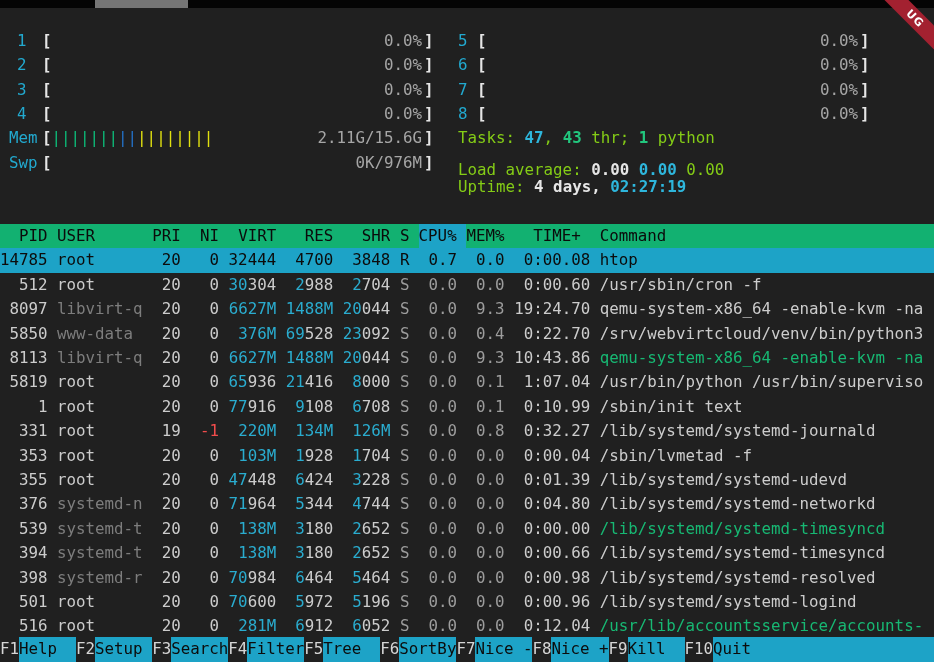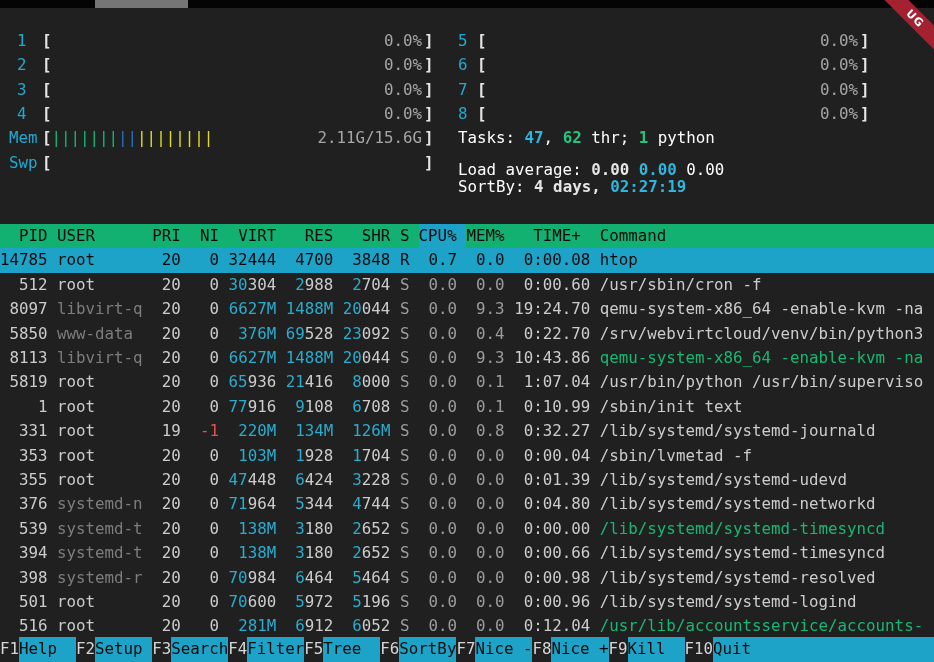--- a/index.html
+++ b/index.html
@@ -14,21 +14,21 @@
   .cell{position:absolute;top:0;height:24.4px;white-space:pre;overflow:hidden;}
   .ra{text-align:right;}
   
   .mlabel{color:#22a9cf;}
   .br{color:#e6e6e6;font-weight:bold;}
   .mval{color:#a6a6a6;}
   .pipe-green{color:#0dbc79;}
   .pipe-blue{color:#2472c8;}
   .pipe-yellow{color:#e0e010;}
   
-  .cyan{color:#ffffff;}
+  .cyan{color:#84cc16;}
   .bcyan{color:#2eb6dc;font-weight:bold;}
   .bwhite{color:#e6e6e6;font-weight:bold;}
   .bgreen{color:#22c77e;font-weight:bold;}
   .num-cyan{color:#2aaccf;}
   .dim{color:#9d9d9d;}
   .norm{color:#cccccc;}
   .user-dim{color:#7d7d7d;}
   .red{color:#f14c4c;}
   .cmd-green{color:#17b873;}
   
@@ -54,24 +54,24 @@
   <div id="meters">
       <div class="row" style="top: 28.8px;"><span class="cell mlabel" style="left: 17px;">1</span><span class="cell br" style="left: 42px;">[</span><span class="cell mval ra" style="left: 266px; width: 156px;">0.0%</span><span class="cell br" style="left: 424px;">]</span></div>
       <div class="row" style="top: 53.2px;"><span class="cell mlabel" style="left: 17px;">2</span><span class="cell br" style="left: 42px;">[</span><span class="cell mval ra" style="left: 266px; width: 156px;">0.0%</span><span class="cell br" style="left: 424px;">]</span></div>
       <div class="row" style="top: 77.6px;"><span class="cell mlabel" style="left: 17px;">3</span><span class="cell br" style="left: 42px;">[</span><span class="cell mval ra" style="left: 266px; width: 156px;">0.0%</span><span class="cell br" style="left: 424px;">]</span></div>
       <div class="row" style="top: 102px;"><span class="cell mlabel" style="left: 17px;">4</span><span class="cell br" style="left: 42px;">[</span><span class="cell mval ra" style="left: 266px; width: 156px;">0.0%</span><span class="cell br" style="left: 424px;">]</span></div>
       <div class="row" style="top: 28.8px;"><span class="cell mlabel" style="left: 458px;">5</span><span class="cell br" style="left: 477px;">[</span><span class="cell mval ra" style="left: 700px; width: 158px;">0.0%</span><span class="cell br" style="left: 860px;">]</span></div>
       <div class="row" style="top: 53.2px;"><span class="cell mlabel" style="left: 458px;">6</span><span class="cell br" style="left: 477px;">[</span><span class="cell mval ra" style="left: 700px; width: 158px;">0.0%</span><span class="cell br" style="left: 860px;">]</span></div>
       <div class="row" style="top: 77.6px;"><span class="cell mlabel" style="left: 458px;">7</span><span class="cell br" style="left: 477px;">[</span><span class="cell mval ra" style="left: 700px; width: 158px;">0.0%</span><span class="cell br" style="left: 860px;">]</span></div>
       <div class="row" style="top: 102px;"><span class="cell mlabel" style="left: 458px;">8</span><span class="cell br" style="left: 477px;">[</span><span class="cell mval ra" style="left: 700px; width: 158px;">0.0%</span><span class="cell br" style="left: 860px;">]</span></div>
       <div class="row" style="top: 126.4px;"><span class="cell mlabel" style="left: 9px;">Mem</span><span class="cell br" style="left: 42px;">[</span><span class="cell" style="left: 51.51px;"><span class="pipe-green">|||||||</span><span class="pipe-blue">||</span><span class="pipe-yellow">||||||||</span></span><span class="cell mval ra" style="left: 266px; width: 156px;">2.11G/15.6G</span><span class="cell br" style="left: 424px;">]</span></div>
-      <div class="row" style="top: 150.8px;"><span class="cell mlabel" style="left: 9px;">Swp</span><span class="cell br" style="left: 42px;">[</span><span class="cell br" style="left: 424px;">]</span></div>
-      <div class="row" style="top: 126.4px;"><span class="cell" style="left: 458px;"><span class="cyan">Tasks: </span><span class="bcyan">47</span><span class="cyan">, </span><span class="bgreen">62</span><span class="cyan"> thr; </span><span class="bgreen">1</span><span class="cyan"> python</span></span></div>
+      <div class="row" style="top: 150.8px;"><span class="cell mlabel" style="left: 9px;">Swp</span><span class="cell br" style="left: 42px;">[</span><span class="cell mval ra" style="left: 266px; width: 156px;">0K/976M</span><span class="cell br" style="left: 424px;">]</span></div>
+      <div class="row" style="top: 126.4px;"><span class="cell" style="left: 458px;"><span class="cyan">Tasks: </span><span class="bcyan">47</span><span class="cyan">, </span><span class="bgreen">43</span><span class="cyan"> thr; </span><span class="bgreen">1</span><span class="cyan"> python</span></span></div>
       <div class="row" style="top: 158px;"><span class="cell" style="left: 458px;"><span class="cyan">Load average: </span><span class="bwhite">0.00 </span><span class="bcyan">0.00 </span><span class="cyan">0.00</span></span></div>
-      <div class="row" style="top: 175.2px;"><span class="cell" style="left: 458px;"><span class="cyan">SortBy: </span><span class="bwhite">4 days, </span><span class="bcyan">02:27:19</span></span></div>
+      <div class="row" style="top: 175.2px;"><span class="cell" style="left: 458px;"><span class="cyan">Uptime: </span><span class="bwhite">4 days, </span><span class="bcyan">02:27:19</span></span></div>
     </div>
   <div id="table">
       <div class="row header" style="top: 224px;"><span class="cell ra" style="left: 0px; width: 47.6px;">PID</span><span class="cell" style="left: 57px; width: 105px;">USER</span><span class="cell ra" style="left: 123.8px; width: 57.1px;">PRI</span><span class="cell ra" style="left: 161.9px; width: 57.1px;">NI</span><span class="cell ra" style="left: 219.1px; width: 57.1px;">VIRT</span><span class="cell ra" style="left: 276.2px; width: 57.1px;">RES</span><span class="cell ra" style="left: 333.3px; width: 57.1px;">SHR</span><span class="cell" style="left: 399.9px; width: 19px;">S</span><span class="cell sortcell" style="left: 418.6px; width: 47.6px;">CPU%</span><span class="cell ra" style="left: 457px; width: 47.6px;">MEM%</span><span class="cell ra" style="left: 504.3px; width: 86px;">TIME+ </span><span class="cell" style="left: 599.8px; width: 334px;">Command</span></div>
       <div class="row selected" style="top: 248.4px;"><span class="cell ra norm" style="left: 0px; width: 47.6px;">14785</span><span class="cell norm" style="left: 57px; width: 105px;">root</span><span class="cell ra norm" style="left: 123.8px; width: 57.1px;">20</span><span class="cell ra norm" style="left: 161.9px; width: 57.1px;">0</span><span class="cell ra " style="left: 219.1px; width: 57.1px;"><span class="num-cyan">32</span><span class="norm">444</span></span><span class="cell ra " style="left: 276.2px; width: 57.1px;"><span class="num-cyan">4</span><span class="norm">700</span></span><span class="cell ra " style="left: 333.3px; width: 57.1px;"><span class="num-cyan">3</span><span class="norm">848</span></span><span class="cell dim" style="left: 399.9px; width: 19px;">R</span><span class="cell ra dim" style="left: 409.5px; width: 47.6px;">0.7</span><span class="cell ra dim" style="left: 457px; width: 47.6px;">0.0</span><span class="cell ra norm" style="left: 504.3px; width: 86px;">0:00.08</span><span class="cell norm" style="left: 599.8px; width: 334px;">htop</span></div>
       <div class="row" style="top: 272.8px;"><span class="cell ra norm" style="left: 0px; width: 47.6px;">512</span><span class="cell norm" style="left: 57px; width: 105px;">root</span><span class="cell ra norm" style="left: 123.8px; width: 57.1px;">20</span><span class="cell ra norm" style="left: 161.9px; width: 57.1px;">0</span><span class="cell ra " style="left: 219.1px; width: 57.1px;"><span class="num-cyan">30</span><span class="norm">304</span></span><span class="cell ra " style="left: 276.2px; width: 57.1px;"><span class="num-cyan">2</span><span class="norm">988</span></span><span class="cell ra " style="left: 333.3px; width: 57.1px;"><span class="num-cyan">2</span><span class="norm">704</span></span><span class="cell dim" style="left: 399.9px; width: 19px;">S</span><span class="cell ra dim" style="left: 409.5px; width: 47.6px;">0.0</span><span class="cell ra dim" style="left: 457px; width: 47.6px;">0.0</span><span class="cell ra norm" style="left: 504.3px; width: 86px;">0:00.60</span><span class="cell norm" style="left: 599.8px; width: 334px;">/usr/sbin/cron -f</span></div>
       <div class="row" style="top: 297.2px;"><span class="cell ra norm" style="left: 0px; width: 47.6px;">8097</span><span class="cell user-dim" style="left: 57px; width: 105px;">libvirt-q</span><span class="cell ra norm" style="left: 123.8px; width: 57.1px;">20</span><span class="cell ra norm" style="left: 161.9px; width: 57.1px;">0</span><span class="cell ra " style="left: 219.1px; width: 57.1px;"><span class="num-cyan">6627M</span></span><span class="cell ra " style="left: 276.2px; width: 57.1px;"><span class="num-cyan">1488M</span></span><span class="cell ra " style="left: 333.3px; width: 57.1px;"><span class="num-cyan">20</span><span class="norm">044</span></span><span class="cell dim" style="left: 399.9px; width: 19px;">S</span><span class="cell ra dim" style="left: 409.5px; width: 47.6px;">0.0</span><span class="cell ra dim" style="left: 457px; width: 47.6px;">9.3</span><span class="cell ra norm" style="left: 504.3px; width: 86px;">19:24.70</span><span class="cell norm" style="left: 599.8px; width: 334px;">qemu-system-x86_64 -enable-kvm -na</span></div>
       <div class="row" style="top: 321.6px;"><span class="cell ra norm" style="left: 0px; width: 47.6px;">5850</span><span class="cell user-dim" style="left: 57px; width: 105px;">www-data</span><span class="cell ra norm" style="left: 123.8px; width: 57.1px;">20</span><span class="cell ra norm" style="left: 161.9px; width: 57.1px;">0</span><span class="cell ra " style="left: 219.1px; width: 57.1px;"><span class="num-cyan">376M</span></span><span class="cell ra " style="left: 276.2px; width: 57.1px;"><span class="num-cyan">69</span><span class="norm">528</span></span><span class="cell ra " style="left: 333.3px; width: 57.1px;"><span class="num-cyan">23</span><span class="norm">092</span></span><span class="cell dim" style="left: 399.9px; width: 19px;">S</span><span class="cell ra dim" style="left: 409.5px; width: 47.6px;">0.0</span><span class="cell ra dim" style="left: 457px; width: 47.6px;">0.4</span><span class="cell ra norm" style="left: 504.3px; width: 86px;">0:22.70</span><span class="cell norm" style="left: 599.8px; width: 334px;">/srv/webvirtcloud/venv/bin/python3</span></div>
       <div class="row" style="top: 346px;"><span class="cell ra norm" style="left: 0px; width: 47.6px;">8113</span><span class="cell user-dim" style="left: 57px; width: 105px;">libvirt-q</span><span class="cell ra norm" style="left: 123.8px; width: 57.1px;">20</span><span class="cell ra norm" style="left: 161.9px; width: 57.1px;">0</span><span class="cell ra " style="left: 219.1px; width: 57.1px;"><span class="num-cyan">6627M</span></span><span class="cell ra " style="left: 276.2px; width: 57.1px;"><span class="num-cyan">1488M</span></span><span class="cell ra " style="left: 333.3px; width: 57.1px;"><span class="num-cyan">20</span><span class="norm">044</span></span><span class="cell dim" style="left: 399.9px; width: 19px;">S</span><span class="cell ra dim" style="left: 409.5px; width: 47.6px;">0.0</span><span class="cell ra dim" style="left: 457px; width: 47.6px;">9.3</span><span class="cell ra norm" style="left: 504.3px; width: 86px;">10:43.86</span><span class="cell cmd-green" style="left: 599.8px; width: 334px;">qemu-system-x86_64 -enable-kvm -na</span></div>
       <div class="row" style="top: 370.4px;"><span class="cell ra norm" style="left: 0px; width: 47.6px;">5819</span><span class="cell norm" style="left: 57px; width: 105px;">root</span><span class="cell ra norm" style="left: 123.8px; width: 57.1px;">20</span><span class="cell ra norm" style="left: 161.9px; width: 57.1px;">0</span><span class="cell ra " style="left: 219.1px; width: 57.1px;"><span class="num-cyan">65</span><span class="norm">936</span></span><span class="cell ra " style="left: 276.2px; width: 57.1px;"><span class="num-cyan">21</span><span class="norm">416</span></span><span class="cell ra " style="left: 333.3px; width: 57.1px;"><span class="num-cyan">8</span><span class="norm">000</span></span><span class="cell dim" style="left: 399.9px; width: 19px;">S</span><span class="cell ra dim" style="left: 409.5px; width: 47.6px;">0.0</span><span class="cell ra dim" style="left: 457px; width: 47.6px;">0.1</span><span class="cell ra norm" style="left: 504.3px; width: 86px;">1:07.04</span><span class="cell norm" style="left: 599.8px; width: 334px;">/usr/bin/python /usr/bin/superviso</span></div>
       <div class="row" style="top: 394.8px;"><span class="cell ra norm" style="left: 0px; width: 47.6px;">1</span><span class="cell norm" style="left: 57px; width: 105px;">root</span><span class="cell ra norm" style="left: 123.8px; width: 57.1px;">20</span><span class="cell ra norm" style="left: 161.9px; width: 57.1px;">0</span><span class="cell ra " style="left: 219.1px; width: 57.1px;"><span class="num-cyan">77</span><span class="norm">916</span></span><span class="cell ra " style="left: 276.2px; width: 57.1px;"><span class="num-cyan">9</span><span class="norm">108</span></span><span class="cell ra " style="left: 333.3px; width: 57.1px;"><span class="num-cyan">6</span><span class="norm">708</span></span><span class="cell dim" style="left: 399.9px; width: 19px;">S</span><span class="cell ra dim" style="left: 409.5px; width: 47.6px;">0.0</span><span class="cell ra dim" style="left: 457px; width: 47.6px;">0.1</span><span class="cell ra norm" style="left: 504.3px; width: 86px;">0:10.99</span><span class="cell norm" style="left: 599.8px; width: 334px;">/sbin/init text</span></div>

